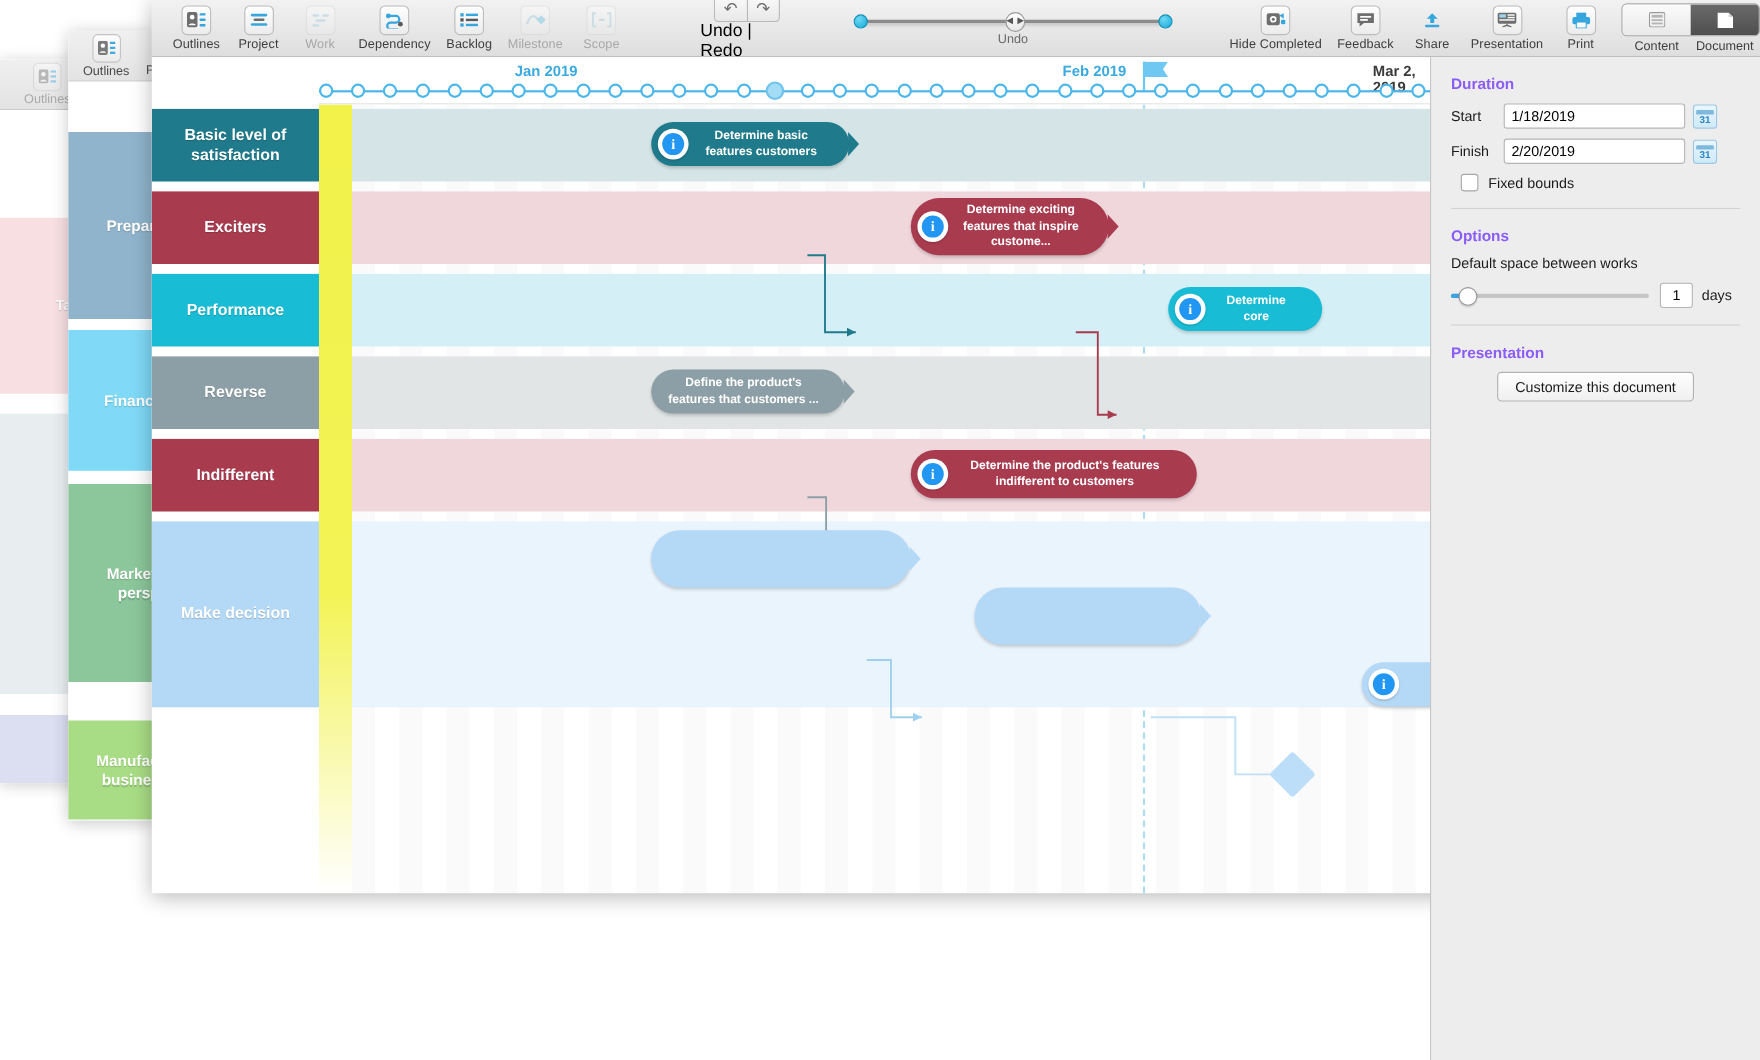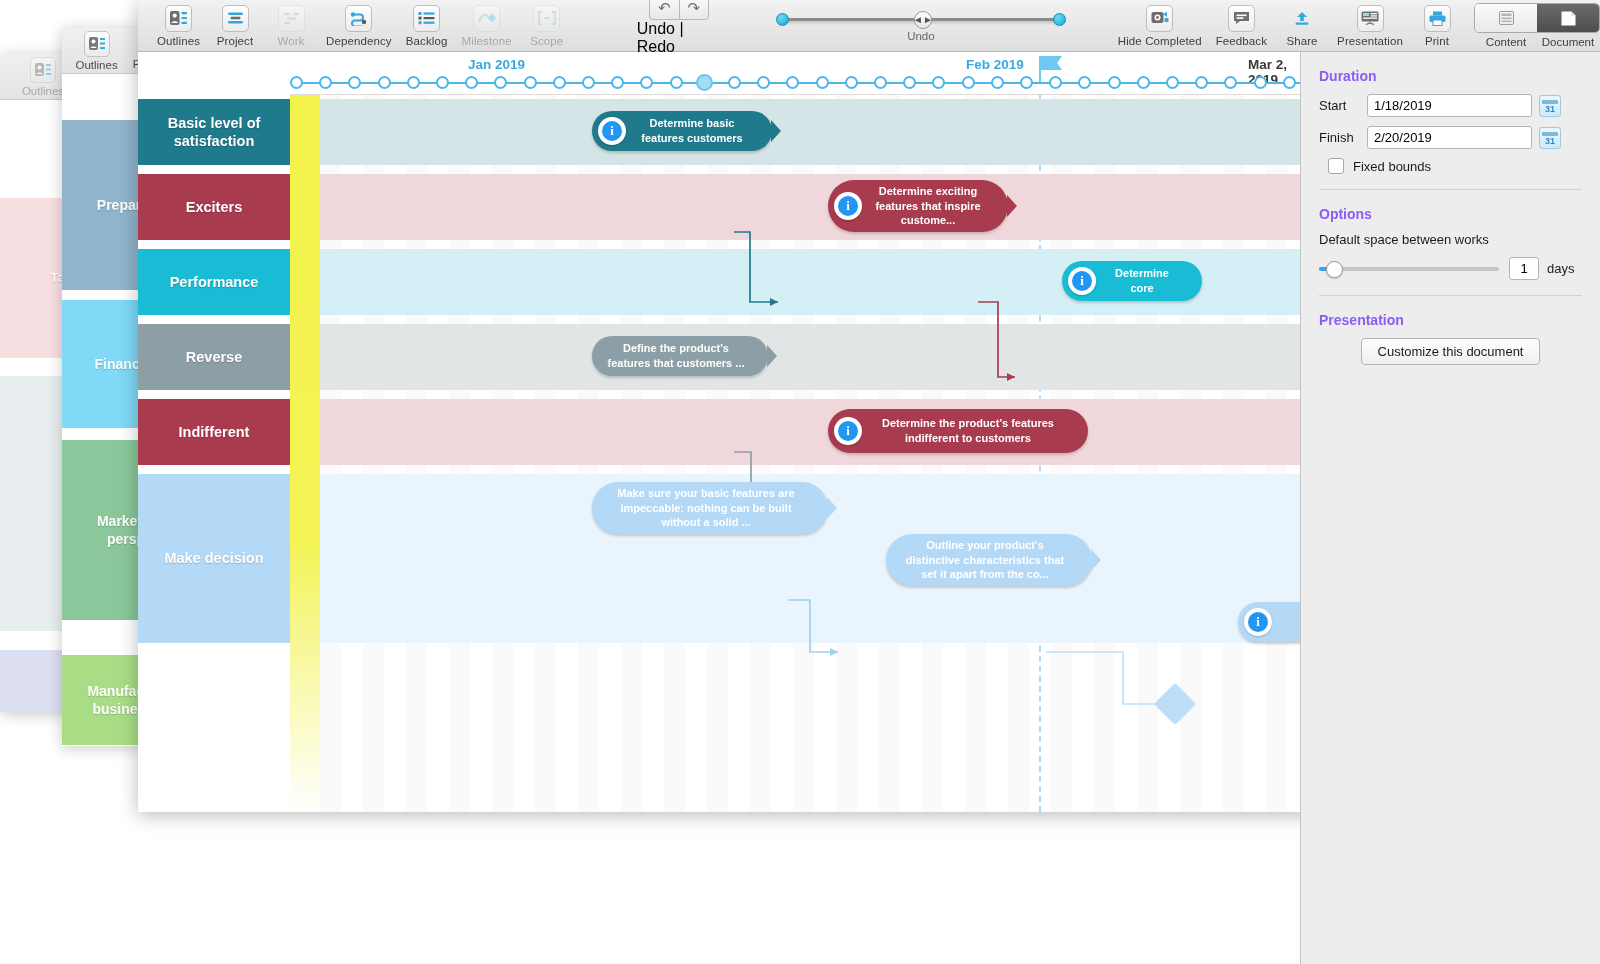--- a/index.html
+++ b/index.html
@@ -532,25 +532,23 @@
             <span class="btxt">Define the product's features that customers ...</span>
             <span class="barpoint" style="border-left: 10px solid rgb(141, 159, 166);"></span>
           </div>
           <div class="bar" style="left: 690px; top: 314px; width: 260px; height: 44px; background: rgb(169, 59, 79); color: rgb(255, 255, 255);">
             <span class="ibadge">
               <i>i</i>
             </span>
             <span class="btxt">Determine the product's features indifferent to customers</span>
           </div>
           <div class="bar" style="left: 454px; top: 387px; width: 236px; height: 52px; background: rgb(180, 217, 247); color: rgb(255, 255, 255);">
-            <span class="btxt">Make sure your basic features are impeccable: nothing can be built without a solid ...</span>
             <span class="barpoint" style="border-left: 10px solid rgb(180, 217, 247);"></span>
           </div>
           <div class="bar" style="left: 748px; top: 439px; width: 206px; height: 52px; background: rgb(180, 217, 247); color: rgb(255, 255, 255);">
-            <span class="btxt">Outline your product's distinctive characteristics that set it apart from the co...</span>
             <span class="barpoint" style="border-left: 10px solid rgb(180, 217, 247);"></span>
           </div>
           <div class="bar" style="left: 1100px; top: 507px; width: 202px; height: 40px; background: rgb(180, 217, 247); color: rgb(255, 255, 255);">
             <span class="ibadge">
               <i>i</i>
             </span>
             <span class="btxt">Draw conclusions</span>
           </div>
         </div>
       <div class="diamond" style="left:1022px;top:594px;"></div>

